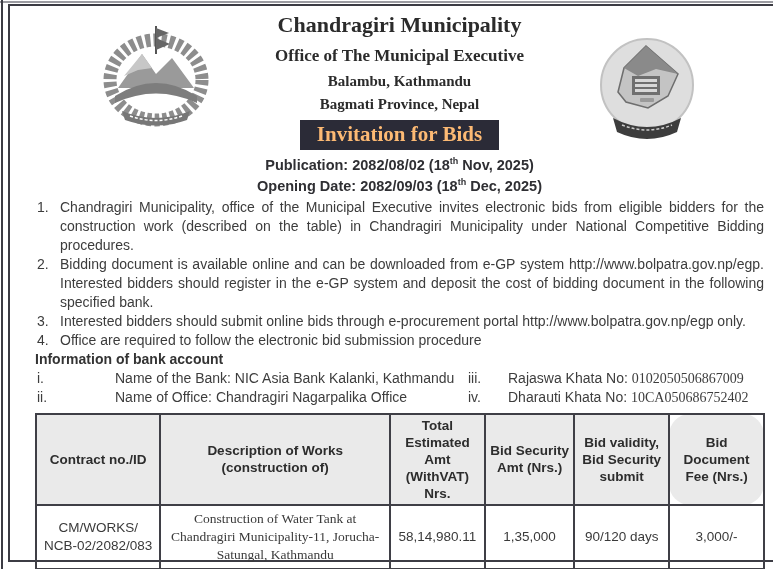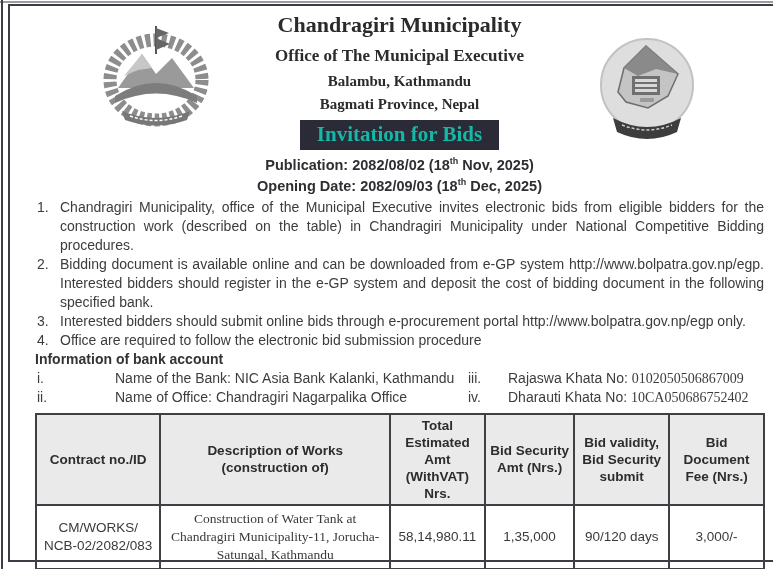--- a/index.html
+++ b/index.html
@@ -54,21 +54,21 @@
   .khata-number { font-family: "Liberation Serif", "DejaVu Serif", serif; }
 
   
   .bids-table { margin-top: 6px; width: 730px; border-collapse: collapse; table-layout: fixed; }
   .bids-table th, .bids-table td {
     border: 2px solid #3f3f46; text-align: center; vertical-align: middle; padding: 2px 4px;
   }
   .bids-table th { background: #eaeaea; font-size: 13.5px; line-height: 17px; font-weight: bold; color: #2d2d2d; height: 58px; }
   .bids-table td { font-size: 13.5px; color: #3a3a3a; height: 64px; }
   .col-contract { width: 118px; } .col-desc { width: 218px; } .col-total { width: 90px; }
-  .col-security { width: 85px; } .col-validity { width: 90px; } .col-fee { width: 90px; }
+  .col-security { width: 85px; } .col-validity { width: 90px; } .col-fee { width: 90px; border-radius: 21px; }
   .contract-line { display: block; line-height: 18px; }
   .desc-cell { font-family: "Liberation Serif", "DejaVu Serif", serif; line-height: 18px; padding: 2px 8px; }
 
   
   .signature-line {
     margin-top: 5px; text-align: right; padding-right: 2px;
     font-family: "Liberation Serif", "DejaVu Serif", serif;
     font-weight: bold; font-size: 11px; color: #2e4057; word-spacing: 5px;
   }
 </style>
@@ -110,21 +110,21 @@
         <path d="M26 91 Q51 101 76 91" fill="none" stroke="#cccccc" stroke-width="1.5" stroke-dasharray="3 2"></path>
       </svg>
     </div>
 
     <div class="muni-name t-serif">Chandragiri Municipality</div>
     <div class="office-name t-serif">Office of The Municipal Executive</div>
     <div class="addr-line t-serif">Balambu, Kathmandu</div>
     <div class="prov-line t-serif">Bagmati Province, Nepal</div>
 
     <div class="banner-wrap">
-      <span class="invitation-banner" style="background:#2b2b37;color:#14b8a6;">Invitation for Bids</span>
+      <span class="invitation-banner" style="background:#2b2b37;color:#fdba74;">Invitation for Bids</span>
     </div>
 
     <div class="pub-line"><span>Publication: 2082/08/02 (18</span><span class="sup">th</span><span> Nov, 2025)</span></div>
     <div class="pub-line open-line"><span>Opening Date: 2082/09/03 (18</span><span class="sup">th</span><span> Dec, 2025)</span></div>
   </div>
 
   <div class="cond-list">
     <div class="list-item">
       <span class="li-num">1.</span>
       <span class="li-text">Chandragiri Municipality, office of the Municipal Executive invites electronic bids from eligible bidders for the construction work (described on the table) in Chandragiri Municipality under National Competitive Bidding procedures.</span>

